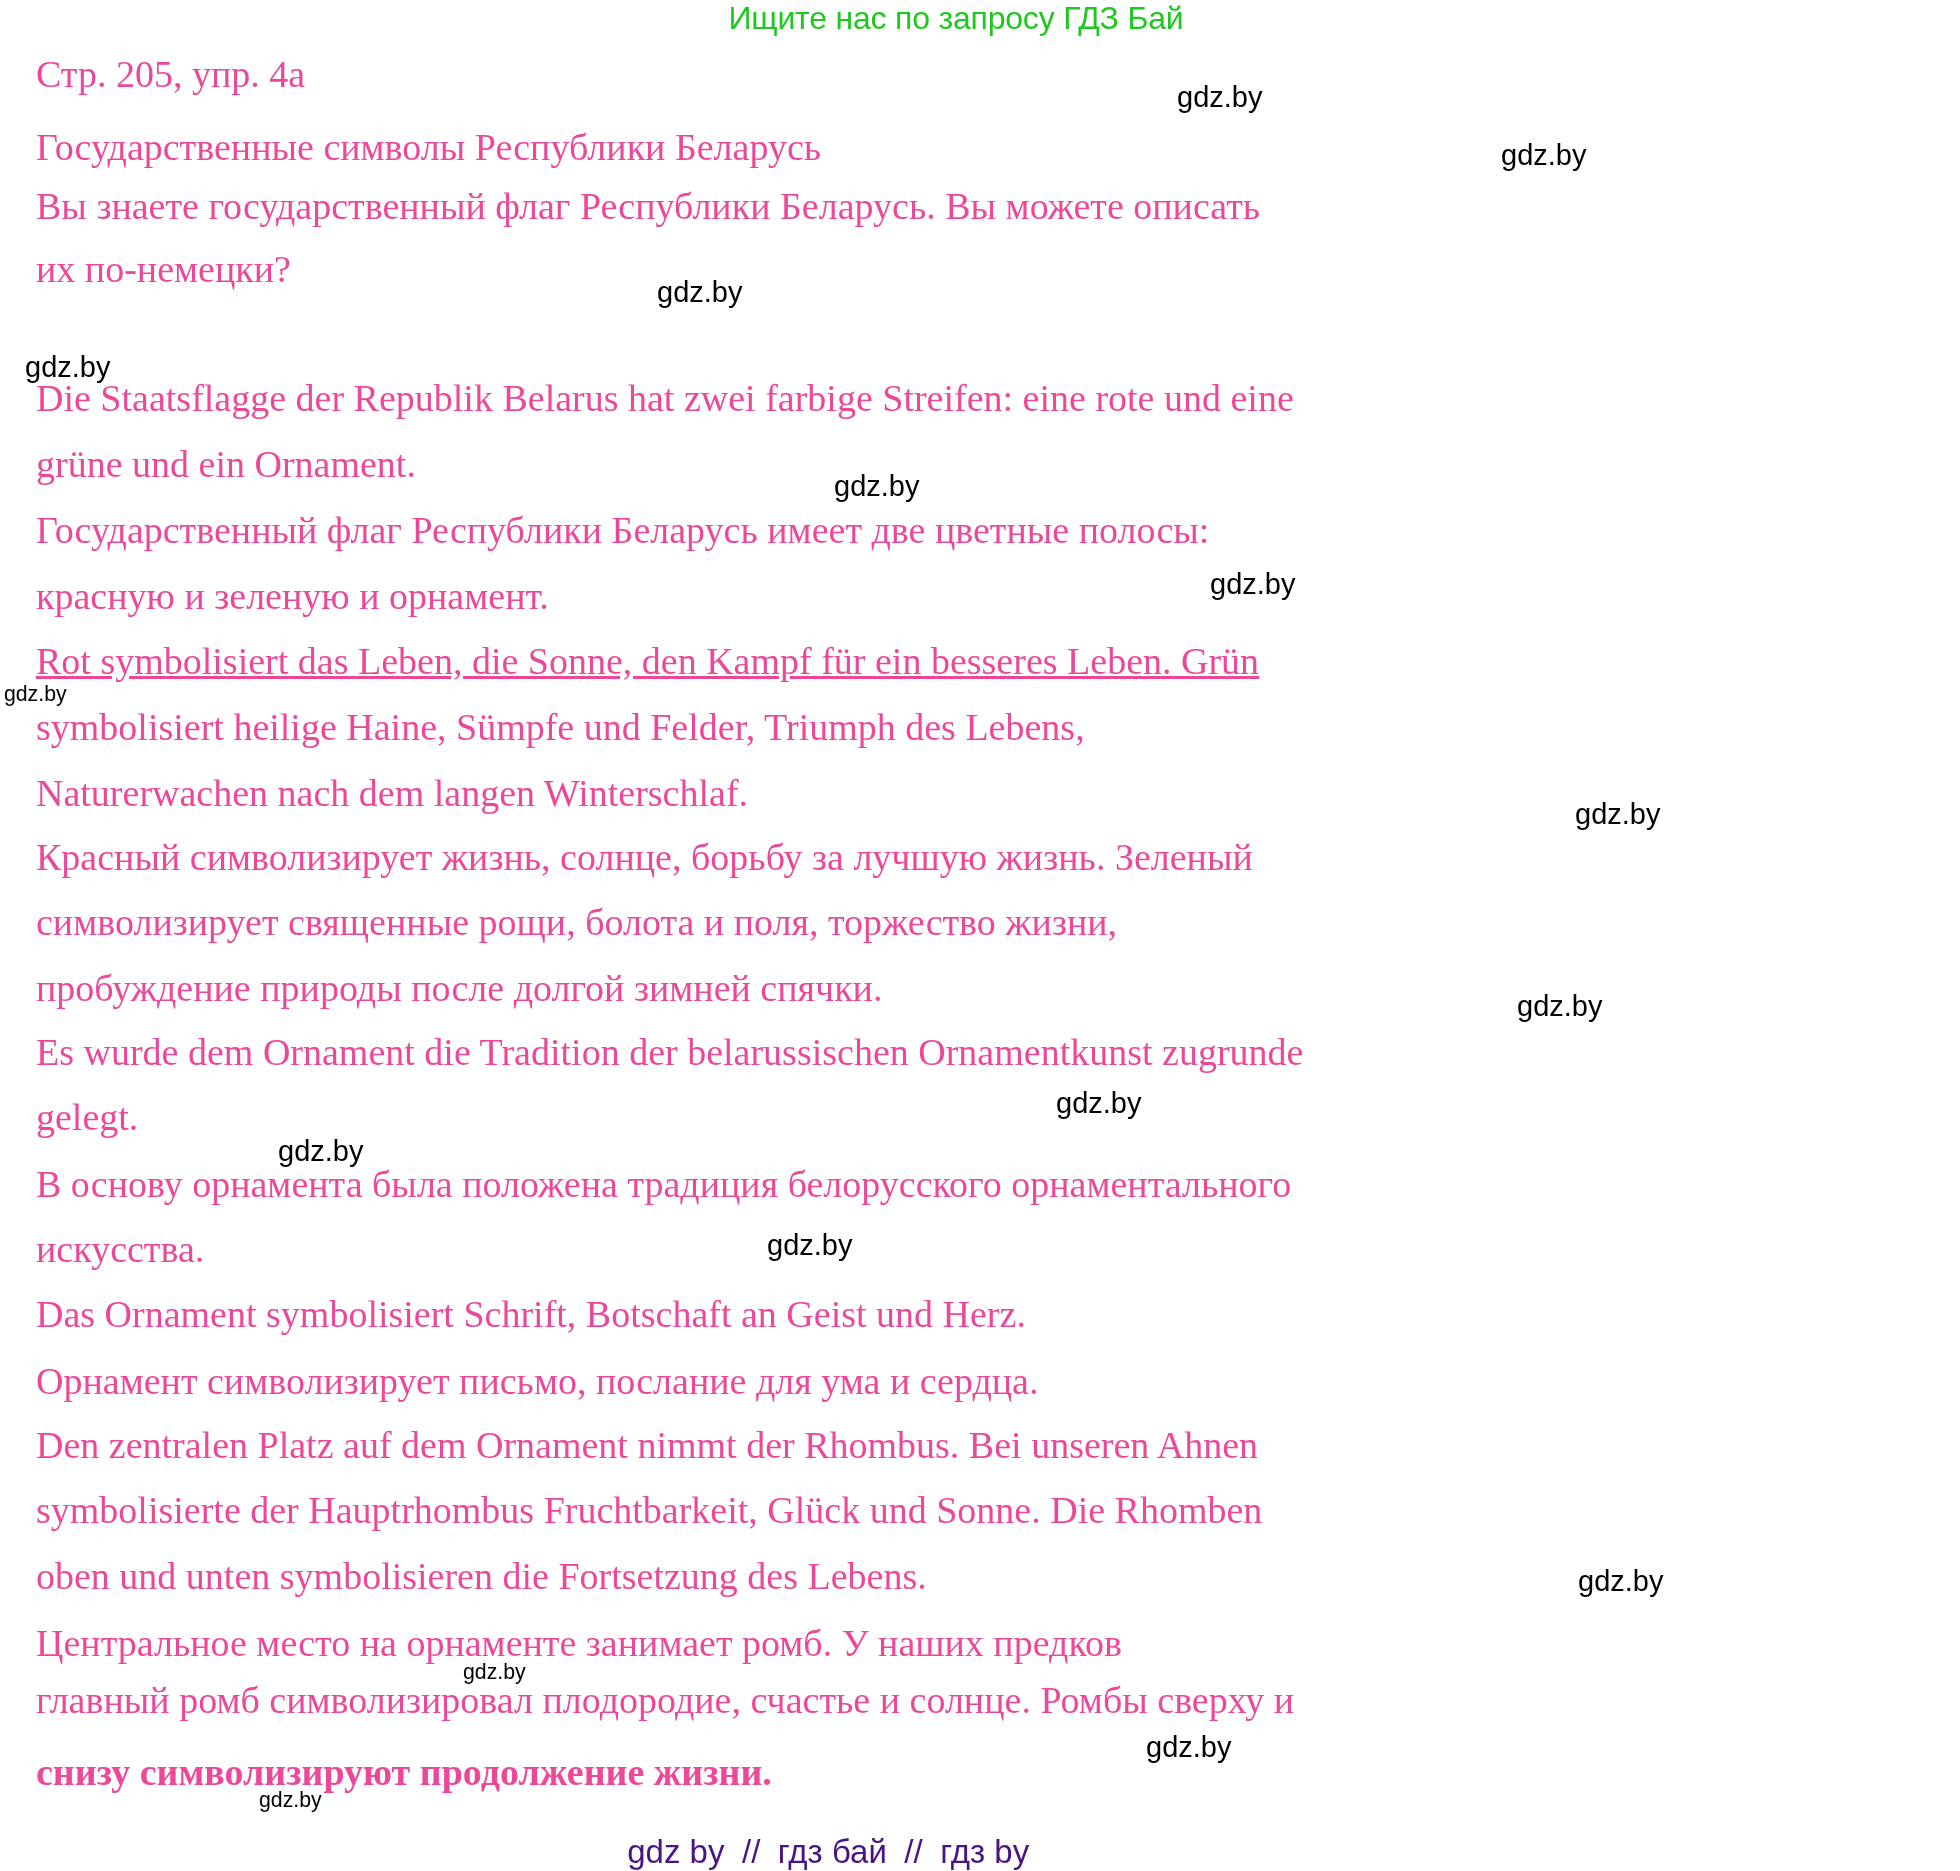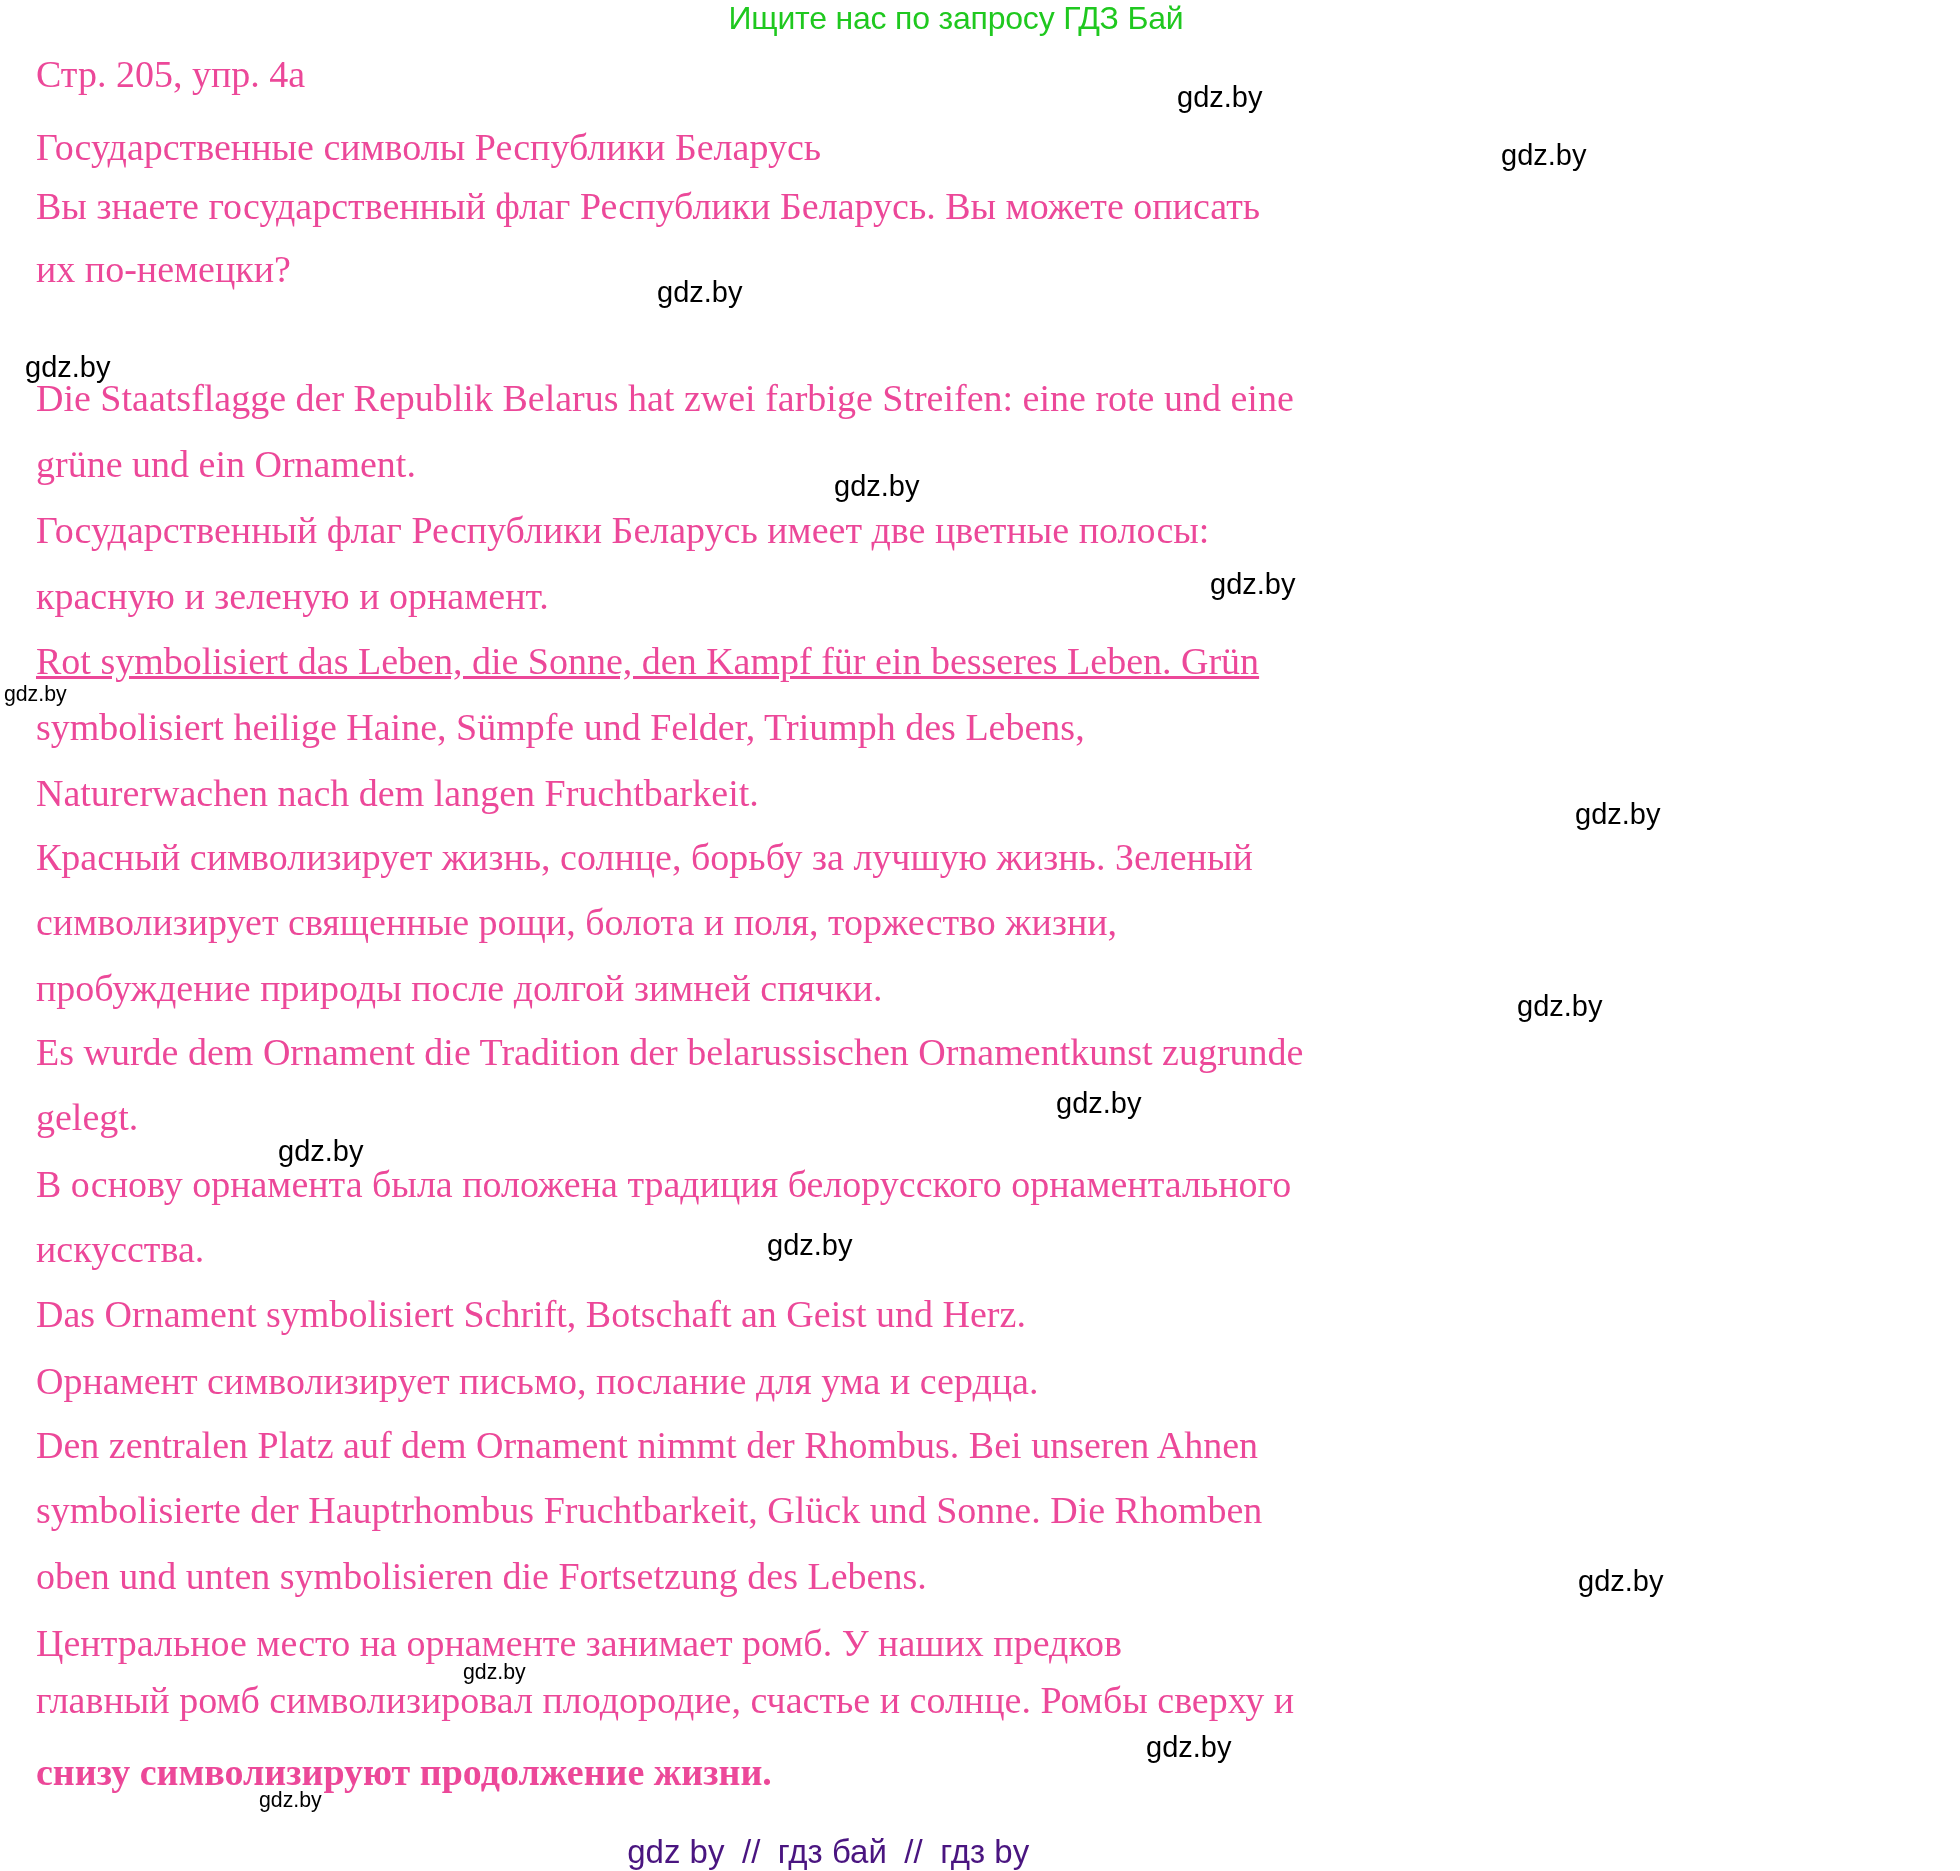--- a/index.html
+++ b/index.html
@@ -41,21 +41,21 @@
 <div class="line" style="top:113px;margin-top:6px;">Государственные символы Республики Беларусь</div>
 <div class="line" style="top:178px;">Вы знаете государственный флаг Республики Беларусь. Вы можете описать</div>
 <div class="line" style="top:241px;">их по-немецки?</div>
 
 <div class="line" style="top:370px;">Die Staatsflagge der Republik Belarus hat zwei farbige Streifen: eine rote und eine</div>
 <div class="line" style="top:436px;">grüne und ein Ornament.</div>
 <div class="line" style="top:502px;">Государственный флаг Республики Беларусь имеет две цветные полосы:</div>
 <div class="line" style="top:568px;">красную и зеленую и орнамент.</div>
 <div class="line" style="top:633px;text-decoration:underline;">Rot symbolisiert das Leben, die Sonne, den Kampf für ein besseres Leben. Grün</div>
 <div class="line" style="top:699px;">symbolisiert heilige Haine, Sümpfe und Felder, Triumph des Lebens,</div>
-<div class="line" style="top:765px;">Naturerwachen nach dem langen Fruchtbarkeit.</div>
+<div class="line" style="top:765px;">Naturerwachen nach dem langen Winterschlaf.</div>
 <div class="line" style="top:829px;">Красный символизирует жизнь, солнце, борьбу за лучшую жизнь. Зеленый</div>
 <div class="line" style="top:894px;">символизирует священные рощи, болота и поля, торжество жизни,</div>
 <div class="line" style="top:960px;">пробуждение природы после долгой зимней спячки.</div>
 <div class="line" style="top:1024px;">Es wurde dem Ornament die Tradition der belarussischen Ornamentkunst zugrunde</div>
 <div class="line" style="top:1089px;">gelegt.</div>
 <div class="line" style="top:1156px;">В основу орнамента была положена традиция белорусского орнаментального</div>
 <div class="line" style="top:1221px;">искусства.</div>
 <div class="line" style="top:1286px;">Das Ornament symbolisiert Schrift, Botschaft an Geist und Herz.</div>
 <div class="line" style="top:1353px;">Орнамент символизирует письмо, послание для ума и сердца.</div>
 <div class="line" style="top:1417px;">Den zentralen Platz auf dem Ornament nimmt der Rhombus. Bei unseren Ahnen</div>

